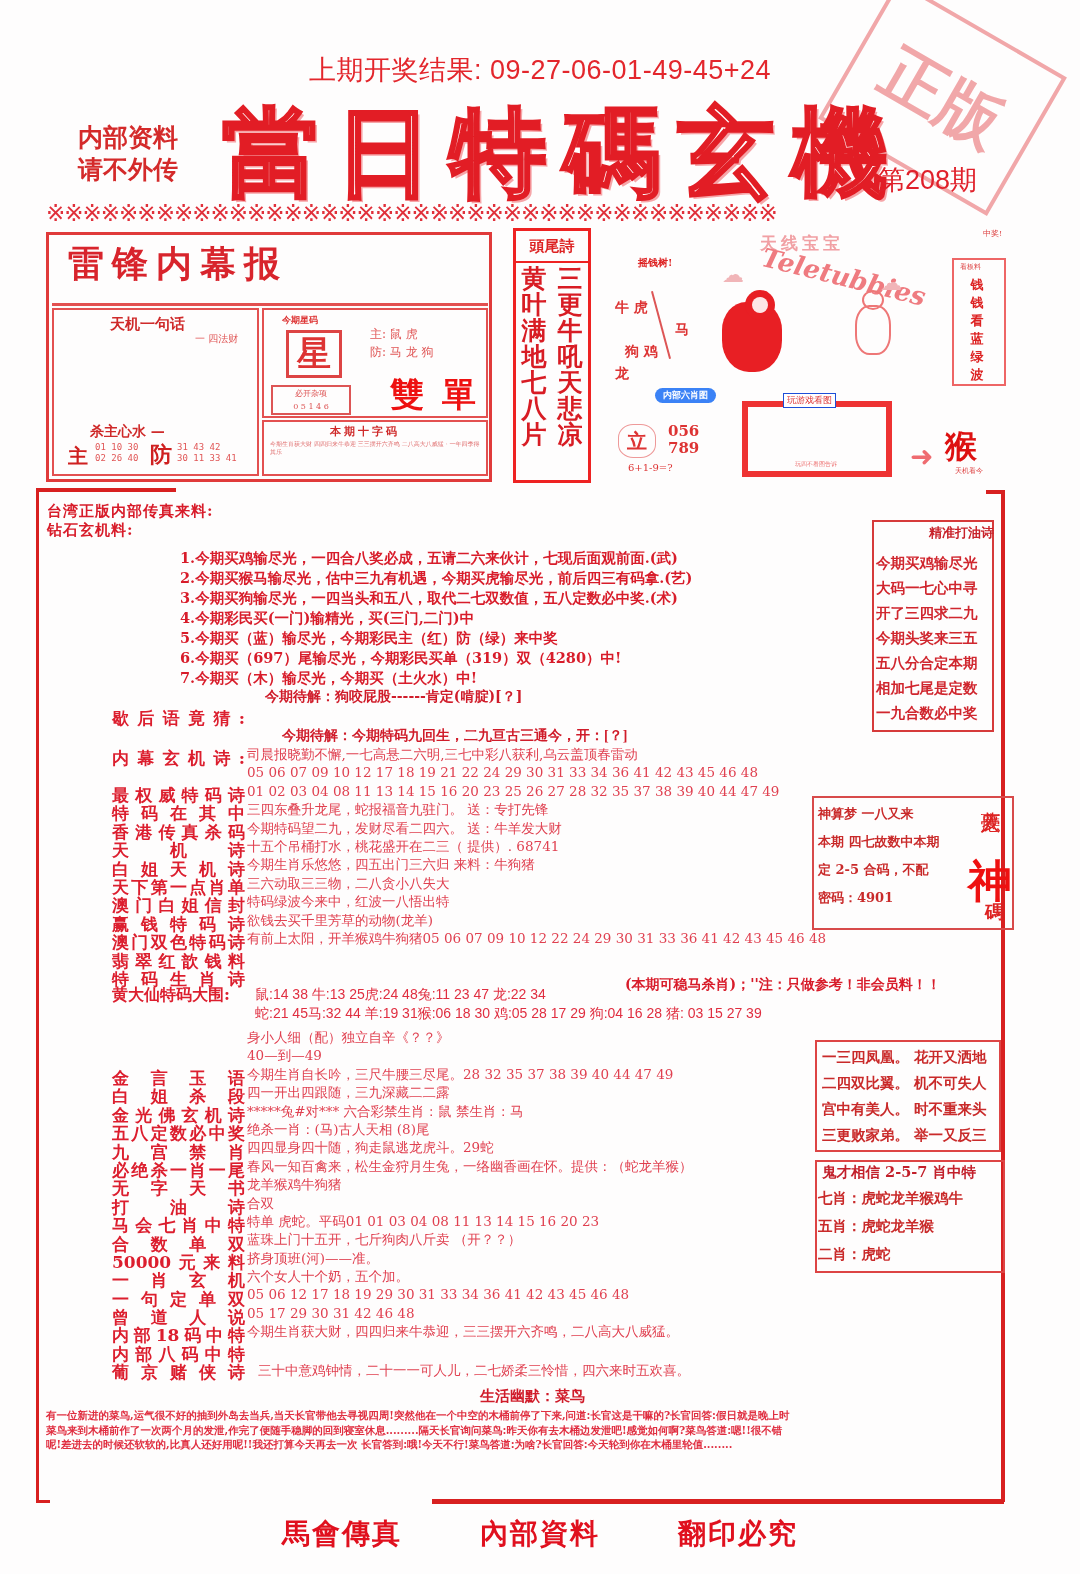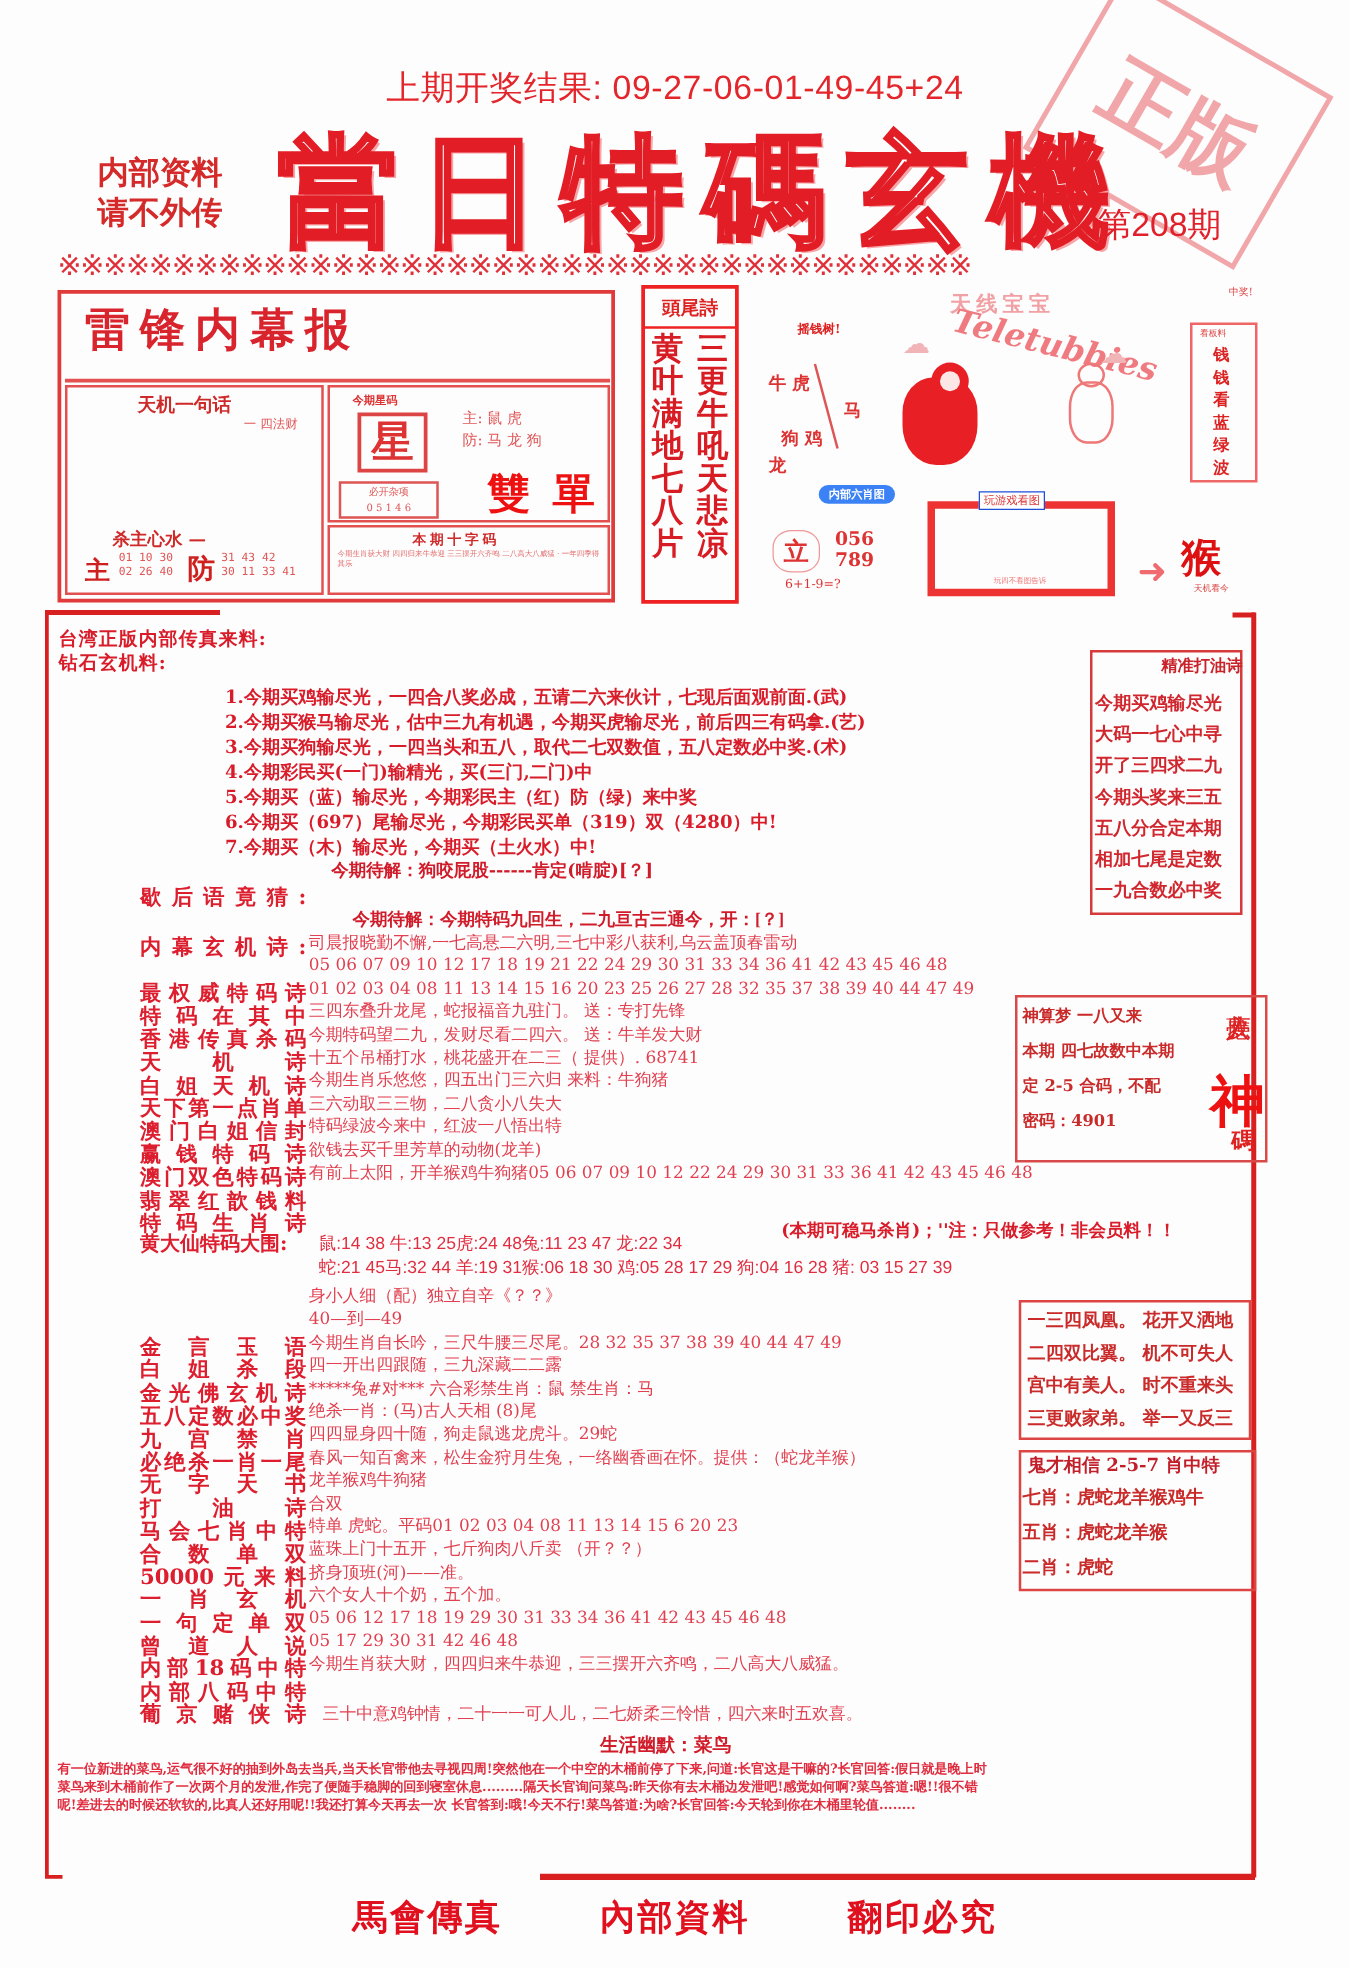--- a/index.html
+++ b/index.html
@@ -325,21 +325,21 @@
   <div class="row">
       <span class="lbl">马会七肖中特</span>
       <span class="val">龙羊猴鸡牛狗猪</span>
     </div>
   <div class="row">
       <span class="lbl">合数单双</span>
       <span class="val">合双</span>
     </div>
   <div class="row">
       <span class="lbl">50000元来料</span>
-      <span class="val">特单 虎蛇。平码01 02 03 04 08 11 13 14 15 6 20 23</span>
+      <span class="val">特单 虎蛇。平码01 01 03 04 08 11 13 14 15 16 20 23</span>
     </div>
   <div class="row">
       <span class="lbl">一肖玄机</span>
       <span class="val">蓝珠上门十五开，七斤狗肉八斤卖   （开？？）</span>
     </div>
   <div class="row">
       <span class="lbl">一句定单双</span>
       <span class="val">         挤身顶班(河)——准。</span>
     </div>
   <div class="row">

